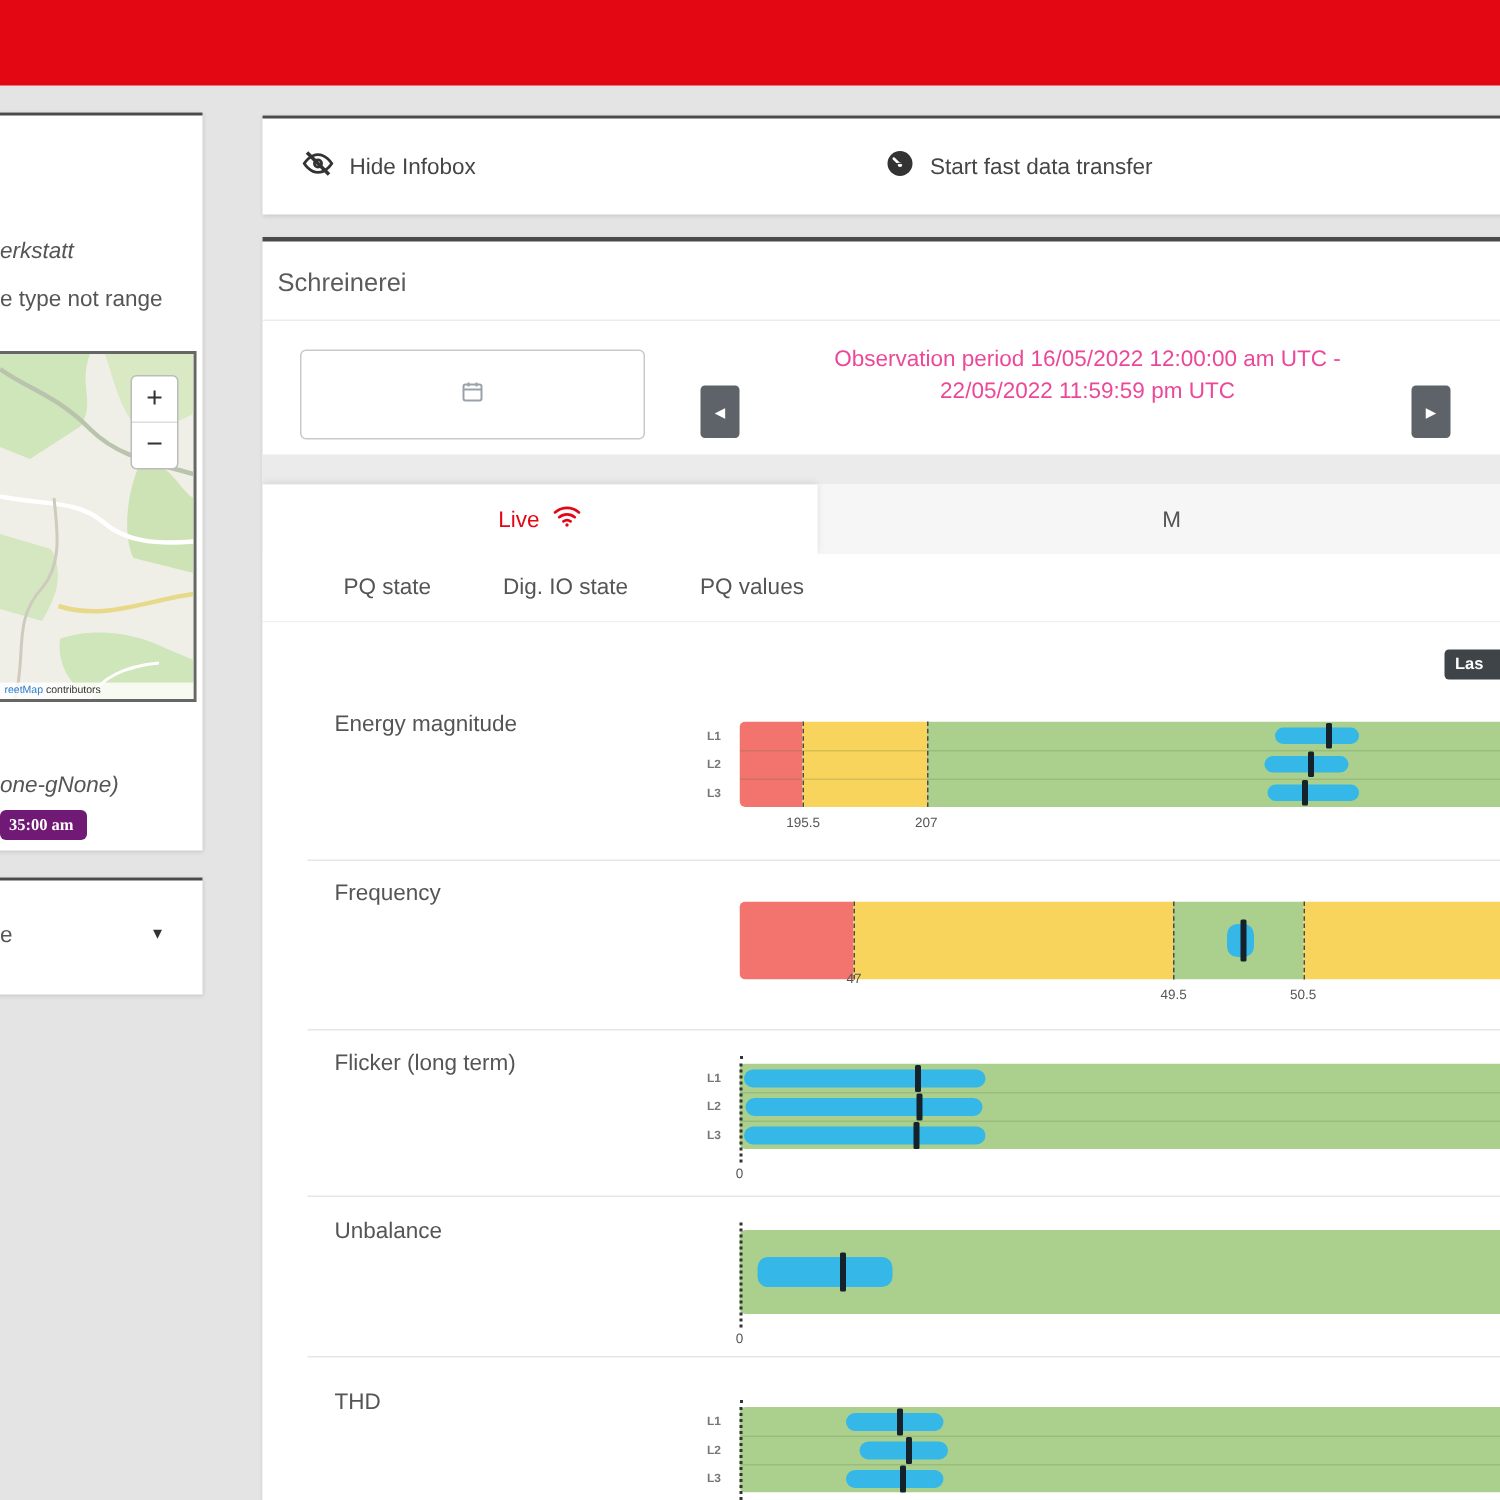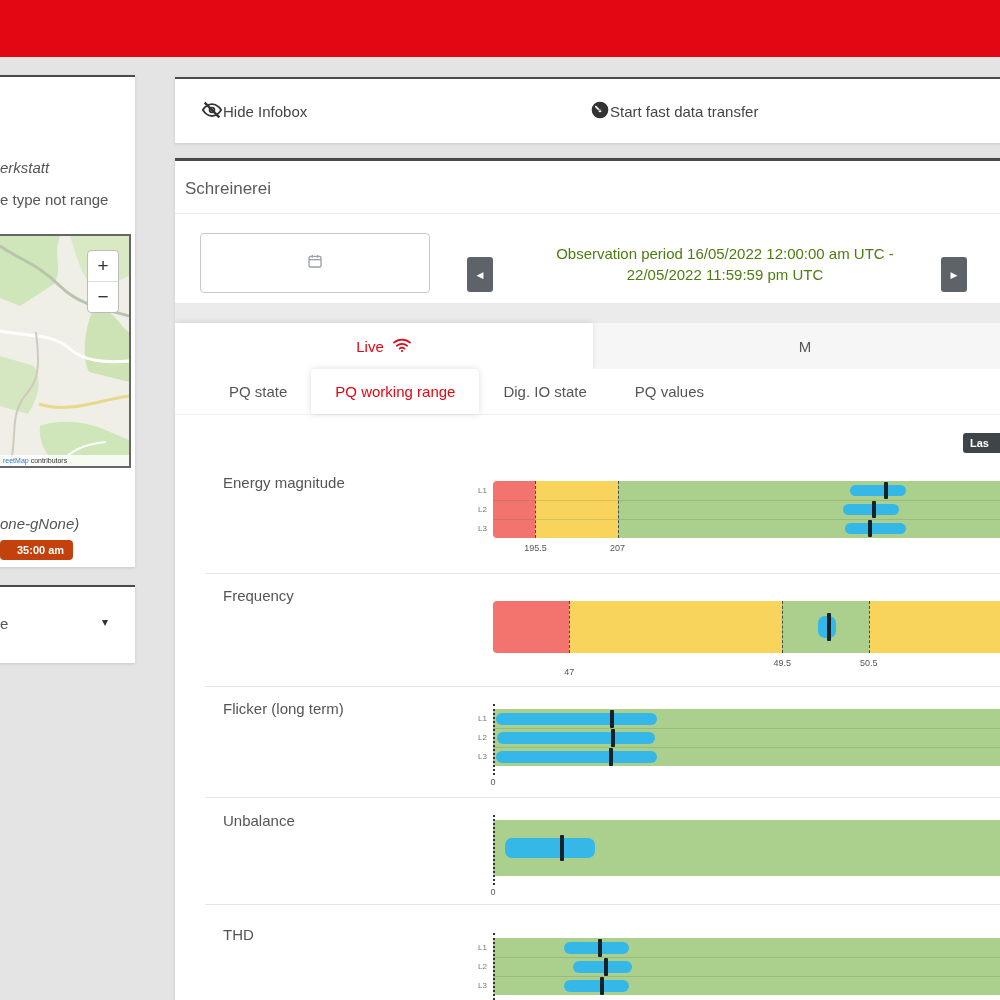--- a/index.html
+++ b/index.html
@@ -15,46 +15,46 @@
   #map{position:absolute;left:18px;top:157px;width:129px;height:230px;border:2px solid #666;background:#eef0e6;overflow:hidden;}
   #map svg{position:absolute;left:0;top:0;}
   #map-zoom{position:absolute;right:10px;top:14px;width:30px;background:#fff;border:1px solid #bbb;border-radius:4px;overflow:hidden;}
   .zoom-btn{width:30px;height:30px;display:flex;align-items:center;justify-content:center;
     font-size:19px;color:#333;cursor:pointer;}
   .zoom-btn:first-child{border-bottom:1px solid #ddd;}
   #map-attrib{position:absolute;left:0;right:0;bottom:0;background:rgba(255,255,255,.8);
     font-size:7px;color:#333;padding:2px 3px;white-space:nowrap;}
   #map-attrib .lnk{color:#2a7bd0;}
   #sb-code{position:absolute;left:20px;top:438px;font-style:italic;font-size:15px;color:#555;white-space:nowrap;}
-  #sb-badge{position:absolute;left:20px;top:463px;background:#c2410c;color:#fff;font-weight:bold;
-    font-size:11px;padding:4px 9px 4px 17px;border-radius:4px;white-space:nowrap;}
+  #sb-badge{position:absolute;left:20px;top:463px;background:#701a75;color:#fff;font-weight:bold;
+    font-size:11px;padding:4px 9px 4px 6px;border-radius:4px;white-space:nowrap;font-family:Liberation Serif, serif;}
   #sidebar-card2{left:-20px;top:585px;width:155px;height:76px;overflow:hidden;}
   #sb2-label{position:absolute;left:20px;top:28px;font-size:15px;color:#555;}
   #sb2-caret{position:absolute;left:122px;top:28px;font-size:12px;color:#333;}
   
   #toolbar-card{left:175px;top:77px;width:842px;height:64px;}
-  .tool-item{position:absolute;top:0;height:100%;display:flex;align-items:center;
+  .tool-item{position:absolute;top:0;height:100%;display:flex;align-items:center;gap:10px;
     font-size:15px;color:#454545;cursor:pointer;}
   #tool-hide{left:26px;}
   #tool-fast{left:415px;}
   
   #main-card{left:175px;top:158px;width:842px;height:845px;border-top-width:3px;overflow:hidden;}
   #panel-title{position:absolute;left:10px;top:18px;font-size:17px;color:#5b5b5b;}
   #title-divider{position:absolute;left:0;top:52px;width:100%;height:1px;background:#ececec;}
   
   #choose-btn{position:absolute;left:25px;top:72px;width:228px;height:58px;border:1px solid #c9c9c9;
     border-radius:4px;background:#fff;display:flex;align-items:center;justify-content:center;gap:8px;
     color:#9aa1a8;font-size:15px;line-height:18px;text-align:center;cursor:pointer;}
   #choose-btn .txt{width:150px;}
   .nav-btn{position:absolute;width:26px;height:35px;background:#5d6368;border-radius:3px;color:#fff;
     display:flex;align-items:center;justify-content:center;font-size:9px;cursor:pointer;}
   #prev-btn{left:292px;top:96px;}
   #next-btn{left:766px;top:96px;}
-  #obs-text{position:absolute;left:345px;top:82px;width:410px;text-align:center;
-    font-size:15px;line-height:21px;color:#4d7c0f;}
+  #obs-text{position:absolute;left:345px;top:68px;width:410px;text-align:center;
+    font-size:15px;line-height:21px;color:#ec4899;}
   #obs-strip{position:absolute;left:0;top:142px;width:100%;height:20px;background:#ebebeb;}
   
   #tabrow1{position:absolute;left:0;top:162px;width:100%;height:46px;background:#f6f6f6;
     border-bottom:1px solid #e3e3e3;display:flex;}
   .tab{flex:0 0 auto;display:flex;align-items:center;justify-content:center;gap:8px;
     font-size:15px;color:#555;cursor:pointer;height:100%;}
   .tab.active{background:#fff;color:#e30613;box-shadow:0 -1px 5px rgba(0,0,0,.10);
     border-bottom:1px solid #fff;margin-bottom:-1px;}
   #tabrow2{position:absolute;left:0;top:208px;width:100%;height:46px;background:#fff;
     border-bottom:1px solid #f0f0f0;display:flex;align-items:stretch;padding-left:30px;box-sizing:border-box;}
@@ -67,21 +67,21 @@
     font-size:11px;padding:4px 14px 4px 7px;border-radius:3px;white-space:nowrap;}
   .chart-section{position:relative;border-bottom:1px solid #e6e6e6;margin:0 0 0 30px;}
   .chart-section:last-child{border-bottom:none;}
   .chart-title{position:absolute;left:18px;font-size:15px;color:#555;}
   .band{position:absolute;left:288px;right:-6px;border-radius:4px 0 0 4px;overflow:visible;}
   .zone{position:absolute;top:0;height:100%;}
   .rowline{position:absolute;left:0;right:0;height:1px;background:rgba(90,120,60,.22);}
   .dashline{position:absolute;top:0;border-left:1px dashed #4a4a4a;width:0;}
   .zeroline{position:absolute;border-left:2px dotted #333;width:0;}
   .tick-label{position:absolute;transform:translateX(-50%);font-size:9px;color:#555;}
-  .row-label{position:absolute;font-size:8px;color:#777;width:22px;text-align:right;}
+  .row-label{position:absolute;font-size:8px;color:#777;width:22px;text-align:center;font-weight:bold;}
   .rbar{position:absolute;background:#35b7e8;border-radius:7px;}
   .rmark{position:absolute;width:4px;background:#14222c;border-radius:1px;}
 </style>
 </head>
 <body>
 
 <div id="banner"></div>
 
 <div class="card" id="sidebar-card">
   <div id="sb-device">erkstatt</div>
@@ -158,39 +158,38 @@
   <div class="nav-btn" id="prev-btn">
       <span>◀</span>
     </div>
   <div id="obs-text">Observation period 16/05/2022 12:00:00 am UTC - 22/05/2022 11:59:59 pm UTC</div>
   <div class="nav-btn" id="next-btn">
       <span>▶</span>
     </div>
   <div id="obs-strip"></div>
 
   <div id="tabrow1">
-    <div class="tab active" style="width:418px">
+    <div class="tab active" style="width:370px">
       <span>Live</span>
       <span>
         <svg width="20" height="16" viewBox="0 0 24 20" fill="none" stroke="#e30613" stroke-width="2.2" stroke-linecap="round">
           <path d="M2 7a15 15 0 0 1 20 0"></path>
           <path d="M5.5 11a10 10 0 0 1 13 0"></path>
           <path d="M9 14.5a5 5 0 0 1 6 0"></path>
           <circle cx="12" cy="17.5" r="1.4" fill="#e30613" stroke="none"></circle>
         </svg>
       </span>
     </div>
     <div class="tab" style="flex:1">
       <span>M</span>
     </div>
   </div>
 
   <div id="tabrow2">
     <div class="subtab">PQ state</div>
-    <div class="subtab active">PQ working range</div>
     <div class="subtab">Dig. IO state</div>
     <div class="subtab">PQ values</div>
   </div>
 
   <div id="charts">
     <div id="last-badge">Las</div>
     <div id="chart-sections">
         <div class="chart-section" style="height: 158px;">
           <div class="chart-title" style="top: 59px;">Energy magnitude</div>
           <div class="band" style="top: 66px; height: 57px; border-radius: 4px 0px 0px 4px; overflow: hidden;">
@@ -219,21 +218,21 @@
         <div class="chart-section" style="height: 112px;">
           <div class="chart-title" style="top: 13px;">Frequency</div>
           <div class="band" style="top: 27px; height: 52px; border-radius: 4px 0px 0px 4px; overflow: hidden;">
             <div class="zone" style="left: 0%; width: 14.4%; background: rgb(243, 115, 110);"></div>
             <div class="zone" style="left: 14.4%; width: 40.2%; background: rgb(249, 212, 92);"></div>
             <div class="zone" style="left: 54.6%; width: 16.3%; background: rgb(171, 208, 141);"></div>
             <div class="zone" style="left: 70.9%; width: 29.1%; background: rgb(249, 212, 92);"></div>
           </div>
           <div style="position: absolute; left: 288px; right: -6px; top: 27px; height: 52px;">
             <div class="dashline" style="left: 14.4%; height: 52px;"></div>
-            <div class="tick-label" style="left: 14.4%; top: 66px; text-align: center;">47</div>
+            <div class="tick-label" style="left: 14.4%; top: 46px; text-align: center;">47</div>
             <div class="dashline" style="left: 54.6%; height: 52px;"></div>
             <div class="tick-label" style="left: 54.6%; top: 57px;">49.5</div>
             <div class="dashline" style="left: 70.9%; height: 52px;"></div>
             <div class="tick-label" style="left: 70.9%; top: 57px;">50.5</div>
             <div class="rbar" style="left: 61.3%; width: 3.5%; top: 15px; height: 22px;"></div>
             <div class="rmark" style="left: 63%; top: 12px; height: 28px;"></div>
           </div>
         </div>
         <div class="chart-section" style="height: 110px;">
           <div class="chart-title" style="top: 13px;">Flicker (long term)</div>

